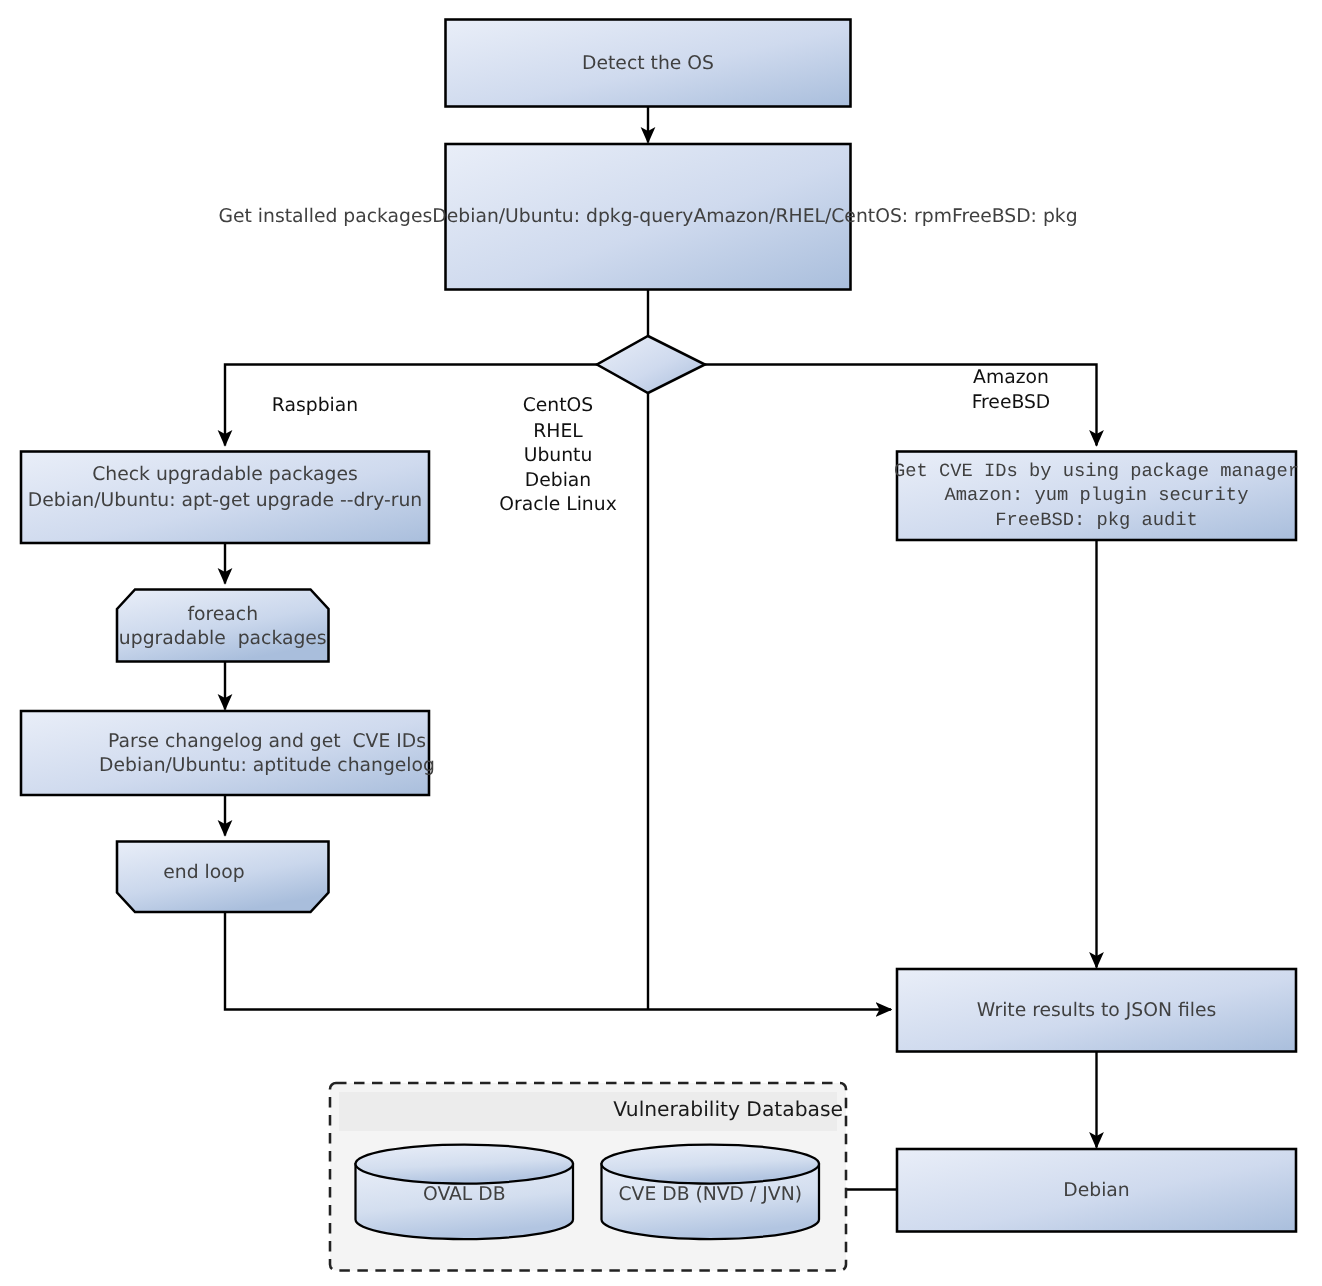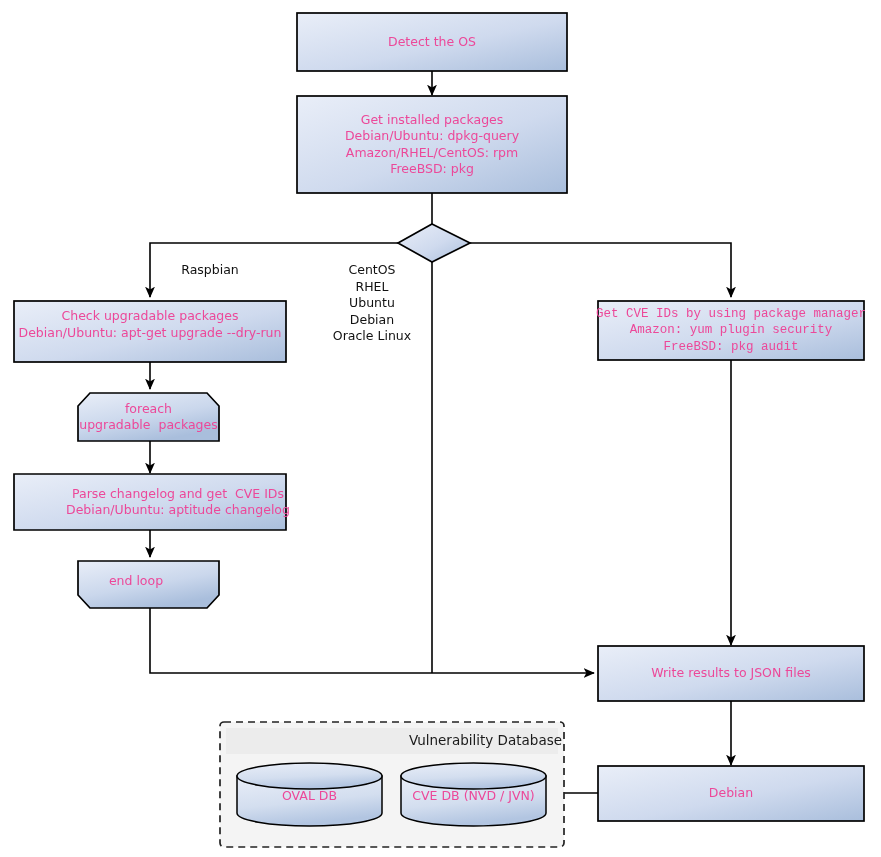--- a/index.html
+++ b/index.html
@@ -24,21 +24,21 @@
     width: 881px;
     height: 857px;
   }
   
   .node-label {
     position: absolute;
     display: flex;
     align-items: center;
     justify-content: center;
     text-align: center;
-    color: #ec4899;
+    color: #404040;
     font-size: 12.5px;
     line-height: 16.5px;
     white-space: pre;
     pointer-events: none;
   }
   .edge-label {
     position: absolute;
     text-align: center;
     color: #111111;
     font-size: 12.5px;
@@ -139,35 +139,37 @@
     </g>
 
     <g>
       <path d="M 401 776 L 401 813 A 72.5 13 0 0 0 546 813 L 546 776 Z" fill="url(#cylGrad)" stroke="#000000" stroke-width="1.5"></path>
       <ellipse cx="473.5" cy="776" rx="72.5" ry="13" fill="url(#cylGrad)" stroke="#000000" stroke-width="1.5"></ellipse>
     </g>
   </svg>
 
   <div class="node-label" style="left:297px; top:13px; width:270px; height:58px;">Detect the OS</div>
 
-  <div class="node-label" style="left:297px; top:96px; width:270px; height:97px; flex-direction:column;">
+  <div class="node-label" style="left:297px; top:96px; width:270px; height:97px; flex-direction:row;">
     <span>Get installed packages</span>
     <span>Debian/Ubuntu: dpkg-query</span>
     <span>Amazon/RHEL/CentOS: rpm</span>
     <span>FreeBSD: pkg</span>
   </div>
 
   <div class="edge-label" style="left:150px; top:262px; width:120px;">Raspbian</div>
 
   <div class="edge-label" style="left:312px; top:262px; width:120px;">CentOS
 RHEL
 Ubuntu
 Debian
 Oracle Linux</div>
 
+  <div class="edge-label" style="left:614px; top:243px; width:120px;">Amazon
+FreeBSD</div>
 
   <div class="node-label" style="left:14px; top:301px; width:272px; height:47px; flex-direction:column;">
     <span>Check upgradable packages</span>
     <span>Debian/Ubuntu: apt-get upgrade --dry-run</span>
   </div>
 
   <div class="node-label" style="left:78px; top:393px; width:141px; height:48px; flex-direction:column;">
     <span>foreach</span>
     <span>upgradable  packages</span>
   </div>

